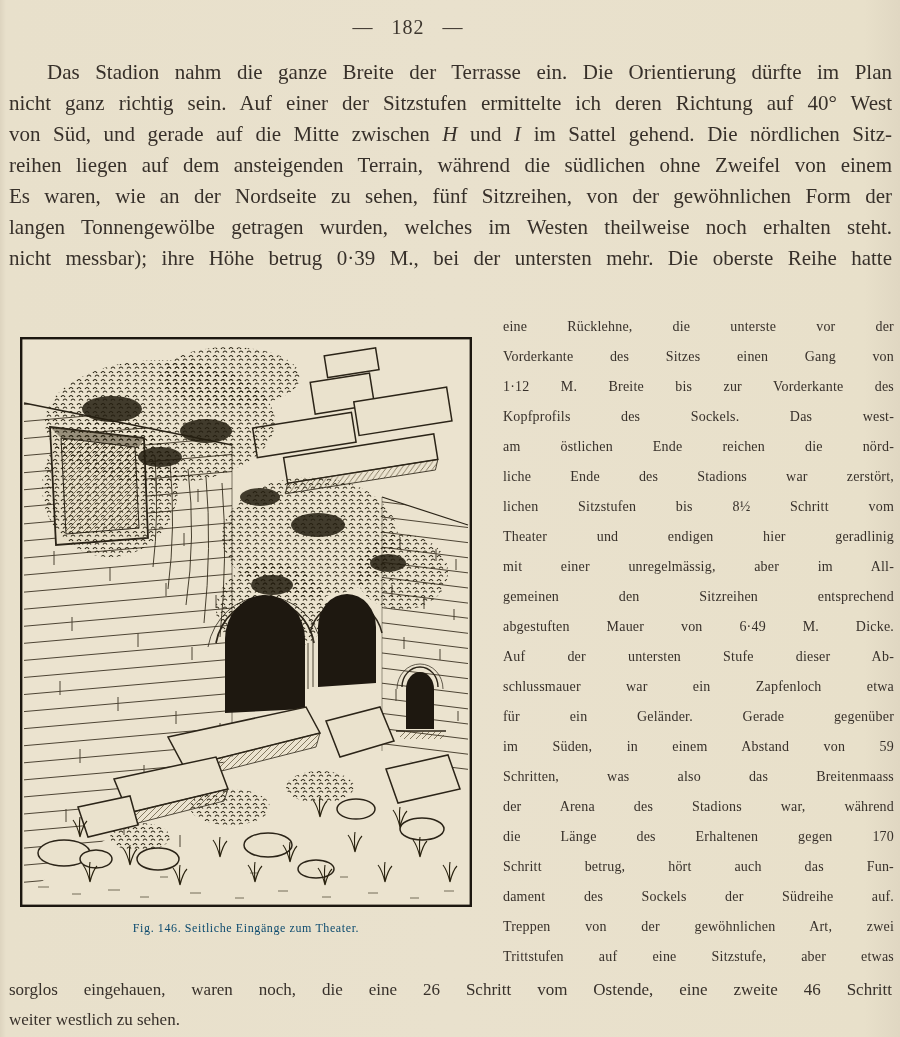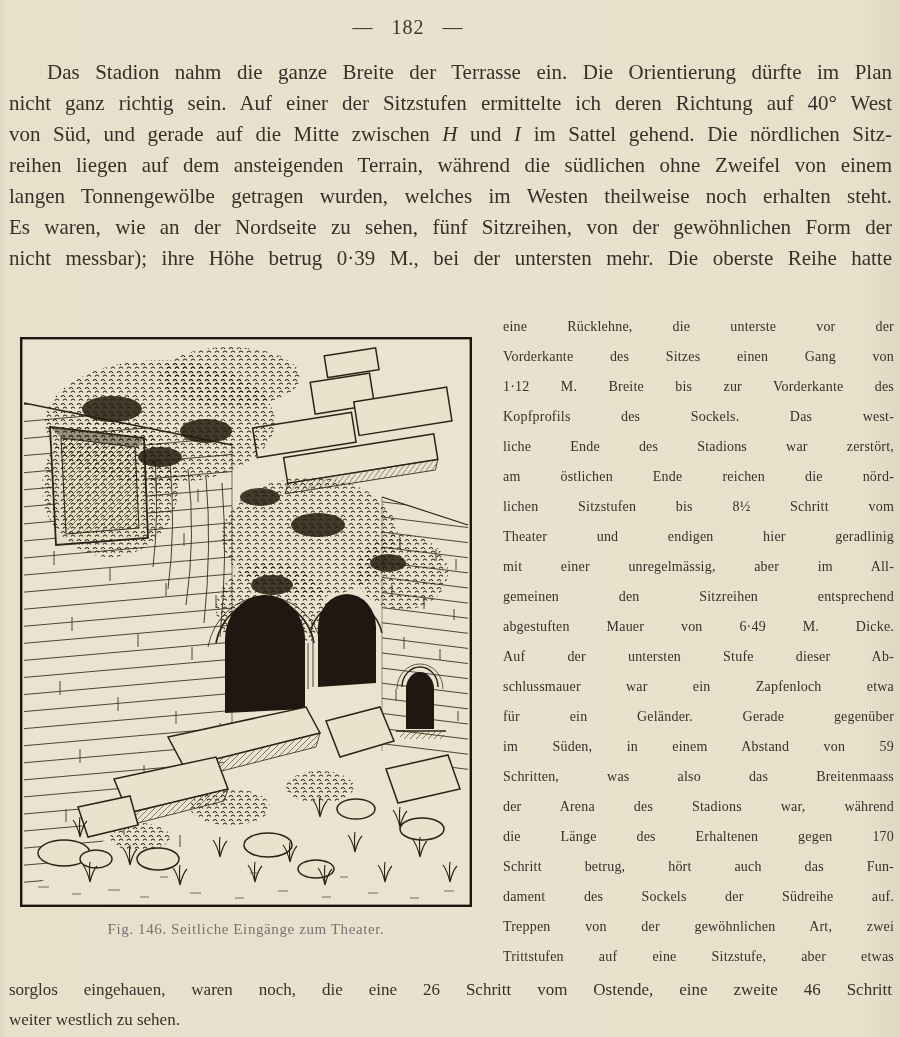--- a/index.html
+++ b/index.html
@@ -19,35 +19,35 @@
   .col-right{position:absolute;left:503px;width:391px;top:312px;font-size:14px;line-height:30px;letter-spacing:0.2px;}
   .para-bottom{position:absolute;left:9px;right:8px;top:975px;font-size:17px;line-height:30px;}
   .bl{text-align:justify;text-align-last:justify;text-justify:inter-word;white-space:normal;}
   .bl.first{text-indent:38px;}
   .bl.last{text-align-last:left;}
   .it{font-style:italic;}
   .figure-wrap{position:absolute;left:20px;top:337px;width:452px;height:570px;}
   .figure-wrap svg{display:block;}
   .caption{
     position:absolute;left:20px;top:921px;width:452px;
-    text-align:center;font-size:15px;letter-spacing:0.6px;color:#737373;
+    text-align:center;font-size:12px;letter-spacing:0.6px;color:#0c4a6e;
   }
 </style>
 </head>
 <body>
 
 <div class="pageno">—   182   —</div>
 
 <div class="para-top">
   <div class="bl first">Das Stadion nahm die ganze Breite der Terrasse ein.  Die Orientierung dürfte im Plan</div>
   <div class="bl">nicht ganz richtig sein.  Auf einer der Sitzstufen ermittelte ich deren Richtung auf 40° West</div>
   <div class="bl"><span>von Süd, und gerade auf die Mitte zwischen </span><span class="it">H</span><span> und </span><span class="it">I</span><span> im Sattel gehend.  Die nördlichen Sitz-</span></div>
   <div class="bl">reihen liegen auf dem ansteigenden Terrain, während die südlichen ohne Zweifel von einem</div>
+  <div class="bl">Es waren, wie an der Nordseite zu sehen, fünf Sitzreihen, von der gewöhnlichen Form der</div>
   <div class="bl">langen Tonnengewölbe getragen wurden, welches im Westen theilweise noch erhalten steht.</div>
-  <div class="bl">Es waren, wie an der Nordseite zu sehen, fünf Sitzreihen, von der gewöhnlichen Form der</div>
   <div class="bl">nicht messbar); ihre Höhe betrug 0·39 M., bei der untersten mehr.  Die oberste Reihe hatte</div>
 </div>
 
 <div class="figure-wrap">
   <svg width="452" height="570" viewBox="0 0 452 570" xmlns="http://www.w3.org/2000/svg">
     <defs>
       <pattern id="crs" width="11" height="17" patternUnits="userSpaceOnUse" patternTransform="rotate(-5)">
         <path d="M0 16.5 H11" stroke="#4d4434" stroke-width="1"></path>
       </pattern>
       <pattern id="crsR" width="11" height="15" patternUnits="userSpaceOnUse" patternTransform="rotate(7)">
@@ -160,22 +160,22 @@
   </svg>
 </div>
 
 <div class="caption">Fig. 146. Seitliche Eingänge zum Theater.</div>
 
 <div class="col-right">
   <div class="bl">eine Rücklehne, die unterste vor der</div>
   <div class="bl">Vorderkante des Sitzes einen Gang von</div>
   <div class="bl">1·12 M. Breite bis zur Vorderkante des</div>
   <div class="bl">Kopfprofils des Sockels.  Das west-</div>
+  <div class="bl">am östlichen Ende reichen die nörd-</div>
   <div class="bl">liche Ende des Stadions war zerstört,</div>
-  <div class="bl">am östlichen Ende reichen die nörd-</div>
   <div class="bl">lichen Sitzstufen bis 8½ Schritt vom</div>
   <div class="bl">Theater und endigen hier geradlinig</div>
   <div class="bl">mit einer unregelmässig, aber im All-</div>
   <div class="bl">gemeinen den Sitzreihen entsprechend</div>
   <div class="bl">abgestuften Mauer von 6·49 M. Dicke.</div>
   <div class="bl">Auf der untersten Stufe dieser Ab-</div>
   <div class="bl">schlussmauer war ein Zapfenloch etwa</div>
   <div class="bl">für ein Geländer.  Gerade gegenüber</div>
   <div class="bl">im Süden, in einem Abstand von 59</div>
   <div class="bl">Schritten, was also das Breitenmaass</div>

